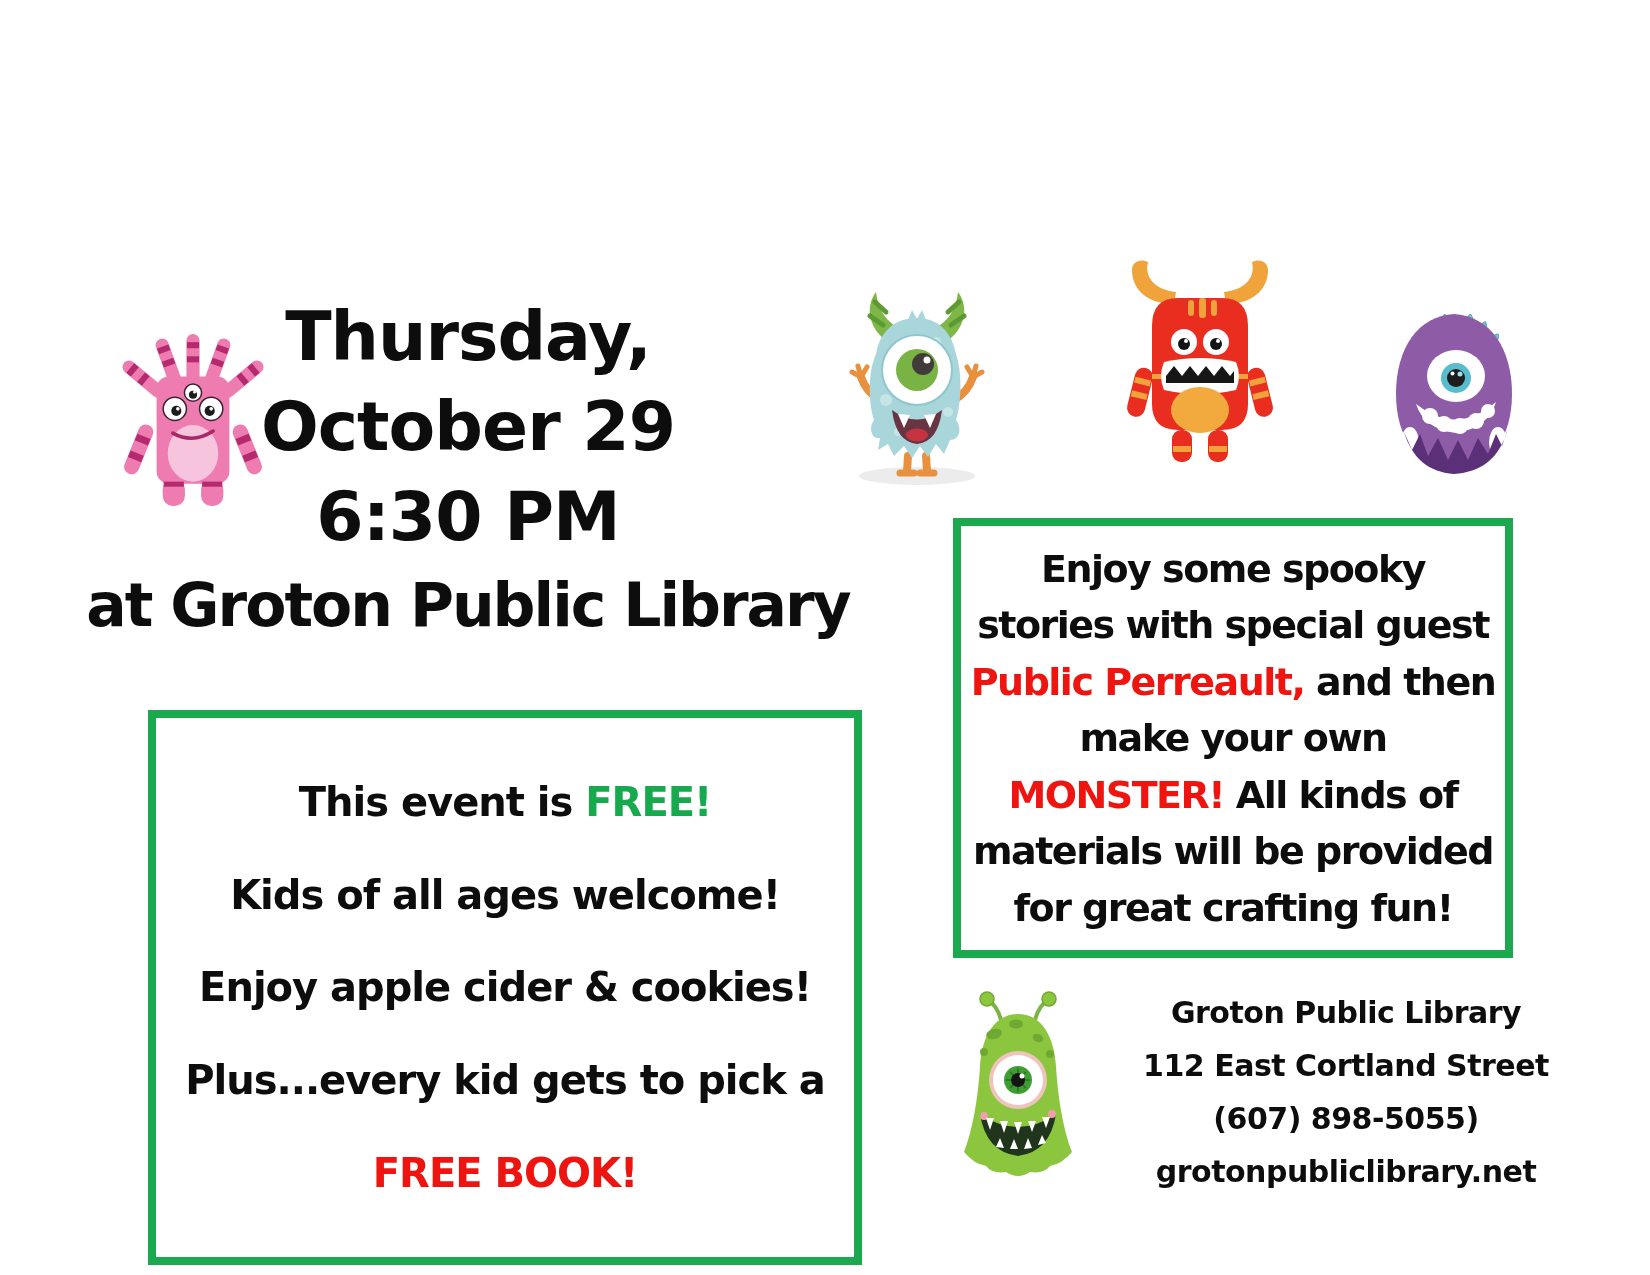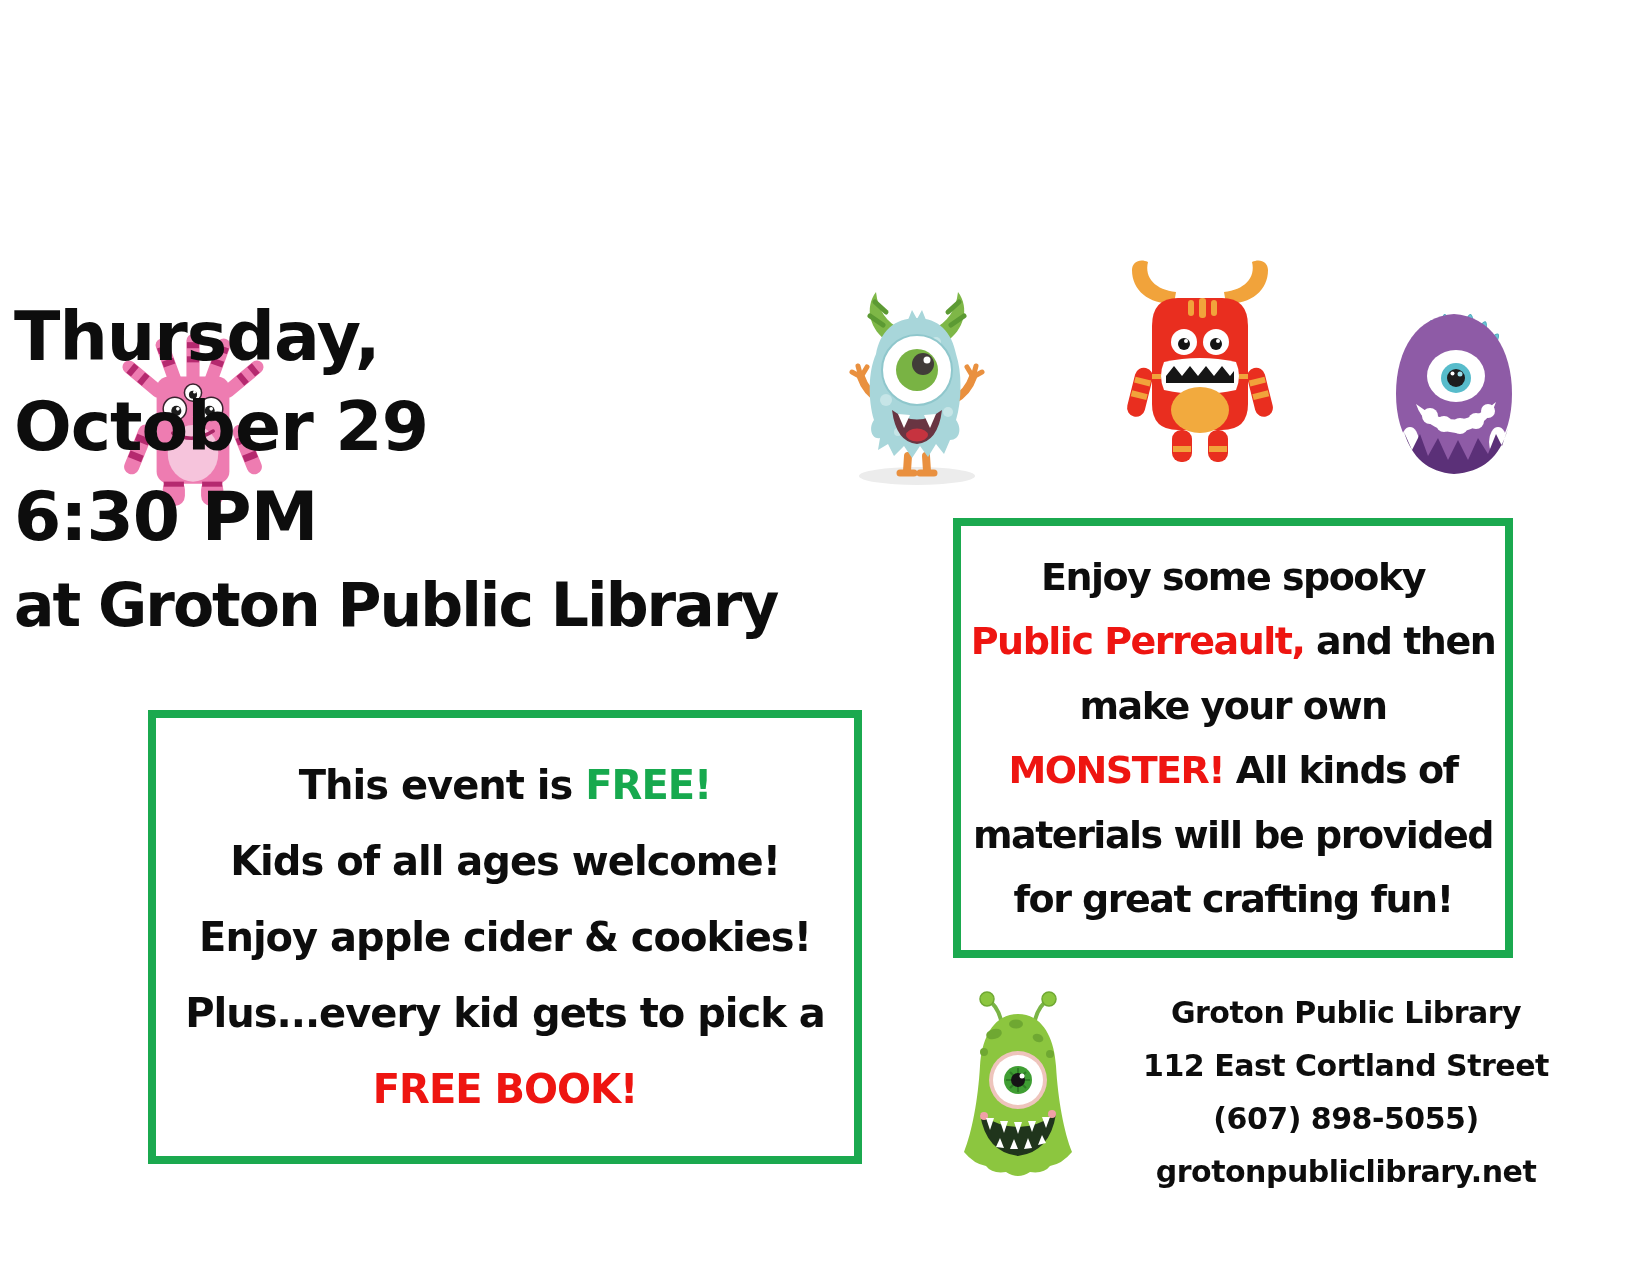--- a/index.html
+++ b/index.html
@@ -4,26 +4,26 @@
 <style>
   html,body{margin:0;padding:0;background:#fff;}
   #flyer{position:relative;width:1650px;height:1275px;background:#ffffff;overflow:hidden;
          font-family:"DejaVu Sans",sans-serif;font-weight:bold;}
   .abs{position:absolute;}
   .c-black{color:#0d0d0d;}
   .c-green{color:#17a94e;}
   .c-red{color:#ee1511;}
   #title{left:0;top:52px;width:1650px;text-align:center;font-size:112px;line-height:1.25;
          color:#18a24a;letter-spacing:1px;white-space:nowrap;}
-  #datetime{left:14px;top:292px;width:880px;color:#0d0d0d;}
+  #datetime{left:28px;top:292px;width:880px;text-align:center;color:#0d0d0d;}
   #datetime .dt-line{font-size:68px;line-height:90px;letter-spacing:-1px;}
   #datetime .dt-location{font-size:60px;line-height:86px;letter-spacing:-2px;white-space:nowrap;}
   .green-box{border:8px solid #1ba94f;background:#fff;display:flex;flex-direction:column;
              justify-content:space-evenly;align-items:center;box-sizing:border-box;text-align:center;}
-  #left-box{left:148px;top:710px;width:714px;height:454px;padding:14px 6px;}
+  #left-box{left:148px;top:710px;width:714px;height:555px;padding:14px 6px;}
   #left-box .rich-line{font-size:40px;letter-spacing:-1px;white-space:nowrap;}
   #right-box{left:953px;top:518px;width:560px;height:440px;padding:8px 3px;}
   #right-box .rich-line{font-size:38px;letter-spacing:-1.5px;white-space:nowrap;}
   #contact{left:1131px;top:986px;width:430px;text-align:center;color:#0d0d0d;}
   #contact .contact-line{font-size:30px;line-height:53px;letter-spacing:-0.5px;white-space:nowrap;}
   svg{display:block;}
 </style>
 </head>
 <body>
 
@@ -167,20 +167,21 @@
     <path d="M46,104 Q86,136 126,102 Q118,128 86,133 Q54,129 46,104 Z" fill="#fff"></path>
     <circle cx="60" cy="116" r="8" fill="#fff"></circle>
     <circle cx="74" cy="124" r="8" fill="#fff"></circle>
     <circle cx="90" cy="126" r="8" fill="#fff"></circle>
     <circle cx="106" cy="121" r="8" fill="#fff"></circle>
     <circle cx="118" cy="111" r="7" fill="#fff"></circle>
   </svg>
 
   <div id="right-box" class="abs green-box">
       <div class="rich-line"><span class="c-black">Enjoy some spooky</span></div>
+      <div class="rich-line"><span class="c-black">stories with special guest</span></div>
       <div class="rich-line"><span class="c-red">Public Perreault,</span><span class="c-black"> and then</span></div>
       <div class="rich-line"><span class="c-black">make your own</span></div>
       <div class="rich-line"><span class="c-red">MONSTER!</span><span class="c-black"> All kinds of</span></div>
       <div class="rich-line"><span class="c-black">materials will be provided</span></div>
       <div class="rich-line"><span class="c-black">for great crafting fun!</span></div>
     </div>
 
   <div id="left-box" class="abs green-box">
       <div class="rich-line"><span class="c-black">This event is </span><span class="c-green">FREE!</span></div>
       <div class="rich-line"><span class="c-black">Kids of all ages welcome!</span></div>

